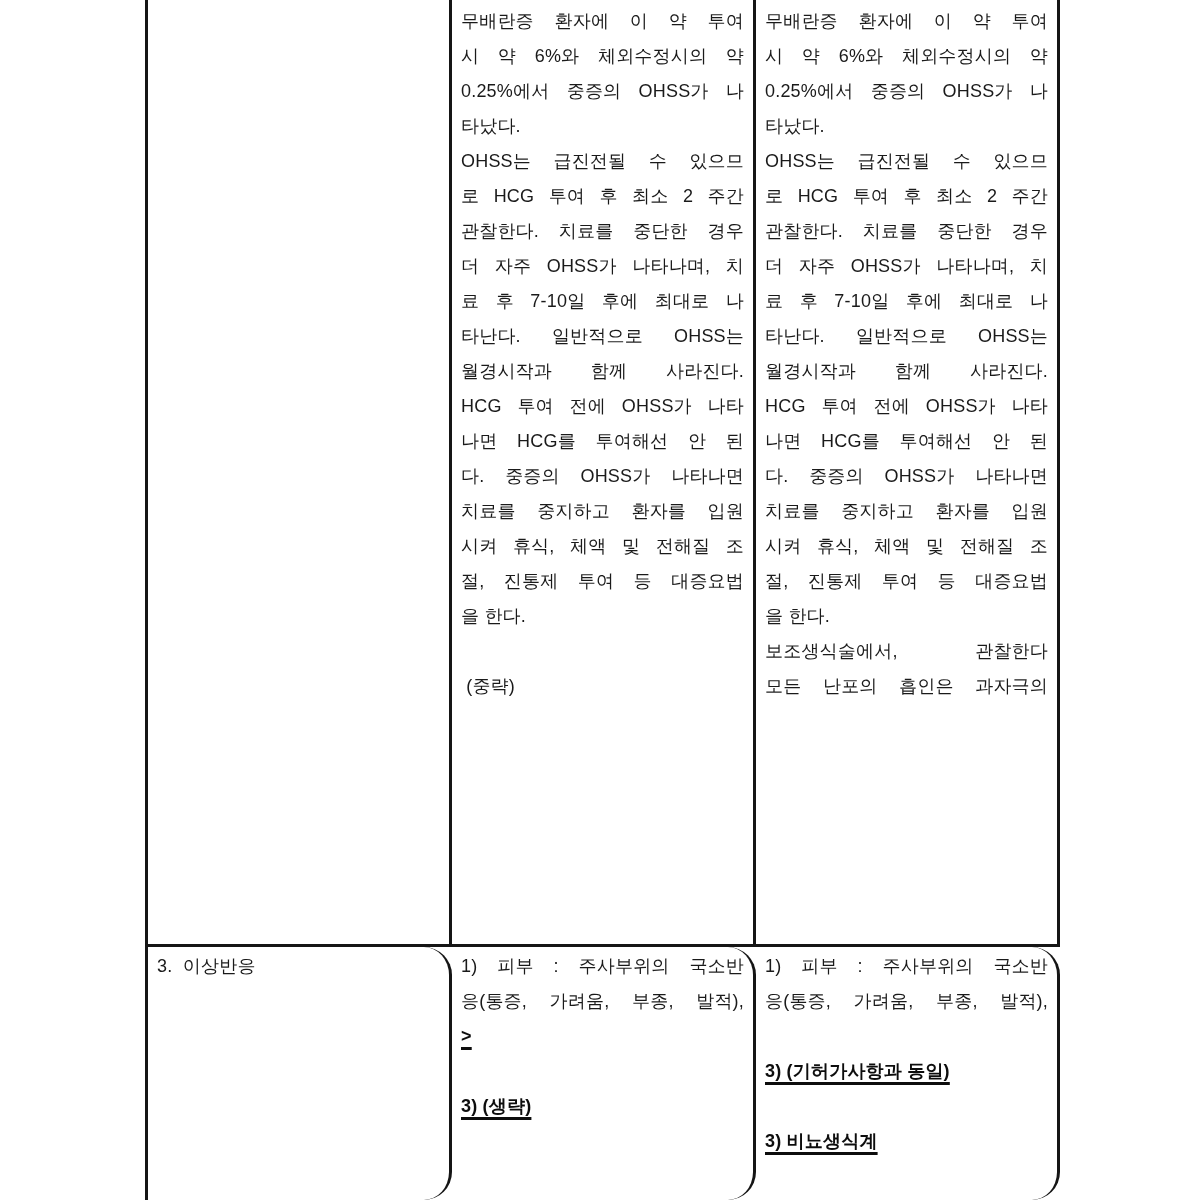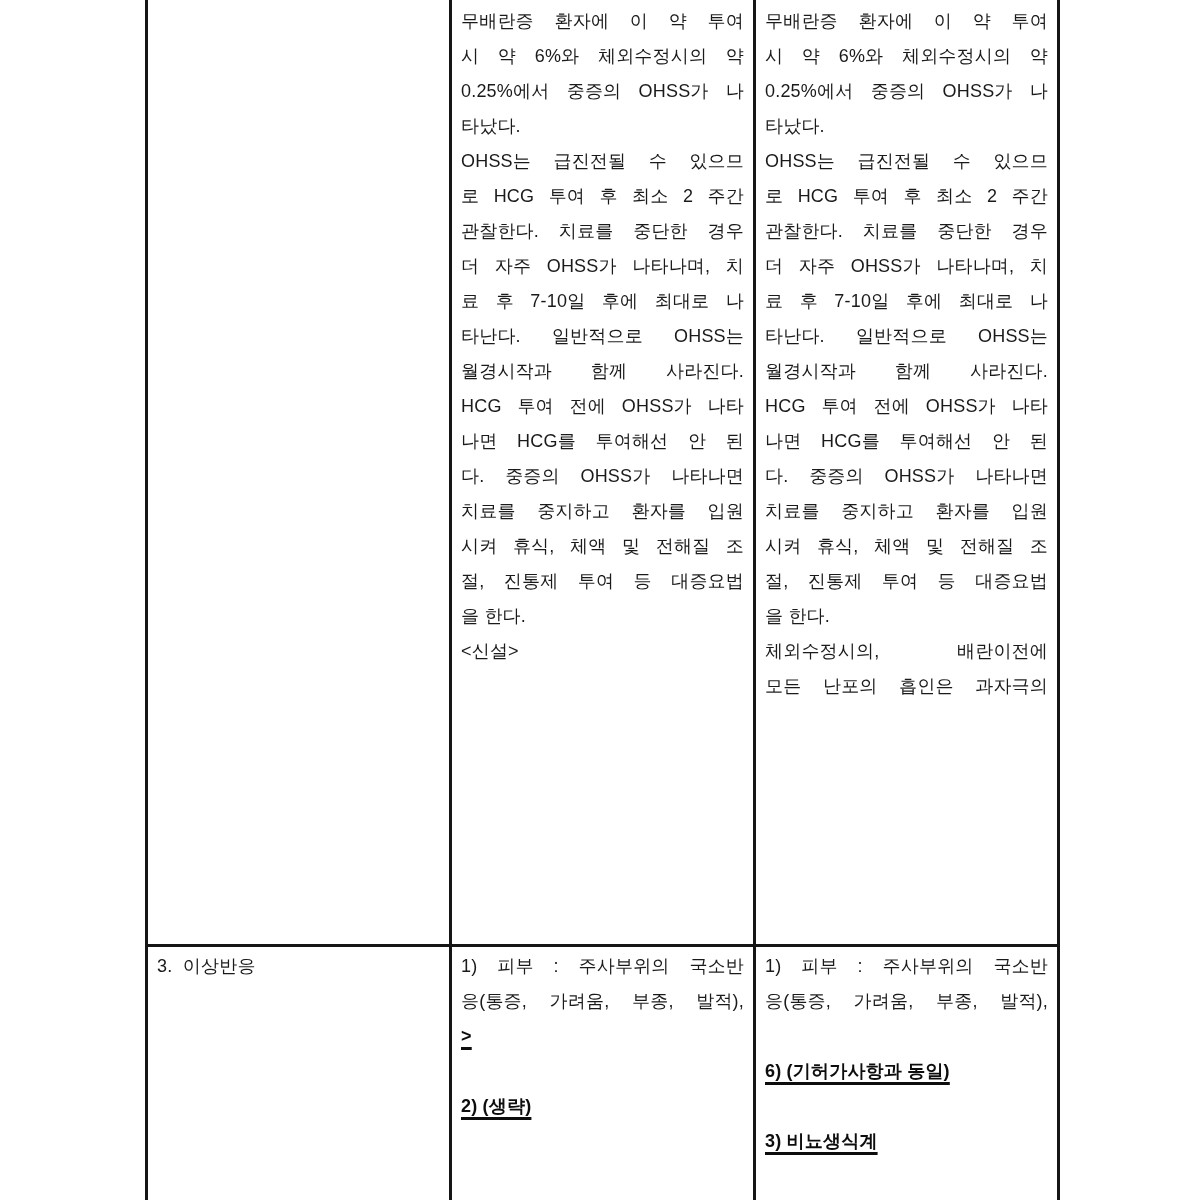--- a/index.html
+++ b/index.html
@@ -11,21 +11,21 @@
     position:absolute;left:145px;top:0;width:912px;height:1200px;
     display:grid;grid-template-columns:304px 304px 304px;grid-template-rows:947px 1fr;
     border-left:3px solid #151515;
   }
   .cell{
     box-sizing:border-box;border-right:3px solid #151515;
     padding:4px 9px 0 9px;font-size:18px;line-height:35px;overflow:hidden;
     letter-spacing:0.2px;
   }
   .cell.r1{border-bottom:3px solid #151515;}
-  .cell.r2{padding-top:2px;}
+  .cell.r2{padding-top:2px;border-radius:28px;}
   .line{min-height:35px;}
   .line.j{text-align:justify;text-align-last:justify;}
   .line.plain{white-space:pre-wrap;}
   .b{font-weight:700;color:#0d0d0d;}
   .u{text-decoration:underline;text-decoration-thickness:2.5px;text-underline-offset:5px;}
 </style>
 </head>
 <body>
 
 <div class="page">
@@ -43,58 +43,58 @@
         <div class="line j"><span>료 후 7-10일 후에 최대로 나</span></div>
         <div class="line j"><span>타난다. 일반적으로 OHSS는</span></div>
         <div class="line j"><span>월경시작과 함께 사라진다.</span></div>
         <div class="line j"><span>HCG 투여 전에 OHSS가 나타</span></div>
         <div class="line j"><span>나면 HCG를 투여해선 안 된</span></div>
         <div class="line j"><span>다. 중증의 OHSS가 나타나면</span></div>
         <div class="line j"><span>치료를 중지하고 환자를 입원</span></div>
         <div class="line j"><span>시켜 휴식, 체액 및 전해질 조</span></div>
         <div class="line j"><span>절, 진통제 투여 등 대증요법</span></div>
         <div class="line plain"><span>을 한다.</span></div>
-        <div class="line plain"><span>&lt;신설&gt;</span></div>
         <div class="line plain">&nbsp;</div>
+        <div class="line plain"><span> (중략)</span></div>
       </div>
     <div class="cell r1">
         <div class="line j"><span>무배란증 환자에 이 약 투여</span></div>
         <div class="line j"><span>시 약 6%와 체외수정시의 약</span></div>
         <div class="line j"><span>0.25%에서 중증의 OHSS가 나</span></div>
         <div class="line plain"><span>타났다.</span></div>
         <div class="line j"><span>OHSS는 급진전될 수 있으므</span></div>
         <div class="line j"><span>로 HCG 투여 후 최소 2 주간</span></div>
         <div class="line j"><span>관찰한다. 치료를 중단한 경우</span></div>
         <div class="line j"><span>더 자주 OHSS가 나타나며, 치</span></div>
         <div class="line j"><span>료 후 7-10일 후에 최대로 나</span></div>
         <div class="line j"><span>타난다. 일반적으로 OHSS는</span></div>
         <div class="line j"><span>월경시작과 함께 사라진다.</span></div>
         <div class="line j"><span>HCG 투여 전에 OHSS가 나타</span></div>
         <div class="line j"><span>나면 HCG를 투여해선 안 된</span></div>
         <div class="line j"><span>다. 중증의 OHSS가 나타나면</span></div>
         <div class="line j"><span>치료를 중지하고 환자를 입원</span></div>
         <div class="line j"><span>시켜 휴식, 체액 및 전해질 조</span></div>
         <div class="line j"><span>절, 진통제 투여 등 대증요법</span></div>
         <div class="line plain"><span>을 한다.</span></div>
-        <div class="line j"><span>체외수정시의, 배란이전에</span></div>
+        <div class="line j"><span>보조생식술에서, 관찰한다</span></div>
         <div class="line j"><span>모든 난포의 흡인은 과자극의</span></div>
       </div>
     <div class="cell r2">
       <div class="line plain">3.  이상반응</div>
     </div>
     <div class="cell r2">
         <div class="line j"><span>1) 피부 : 주사부위의 국소반</span></div>
         <div class="line j"><span>응(통증, 가려움, 부종, 발적),</span></div>
         <div class="line plain"><span class="b u">&gt;</span></div>
         <div class="line plain">&nbsp;</div>
-        <div class="line plain"><span class="b u">2) (생략)</span></div>
+        <div class="line plain"><span class="b u">3) (생략)</span></div>
         <div class="line plain">&nbsp;</div>
       </div>
     <div class="cell r2">
         <div class="line j"><span>1) 피부 : 주사부위의 국소반</span></div>
         <div class="line j"><span>응(통증, 가려움, 부종, 발적),</span></div>
         <div class="line plain">&nbsp;</div>
-        <div class="line plain"><span class="b u">6) (기허가사항과 동일)</span></div>
+        <div class="line plain"><span class="b u">3) (기허가사항과 동일)</span></div>
         <div class="line plain">&nbsp;</div>
         <div class="line plain"><span class="b u">3) 비뇨생식계</span></div>
       </div>
   </div>
 </div>
 
 </body></html>

